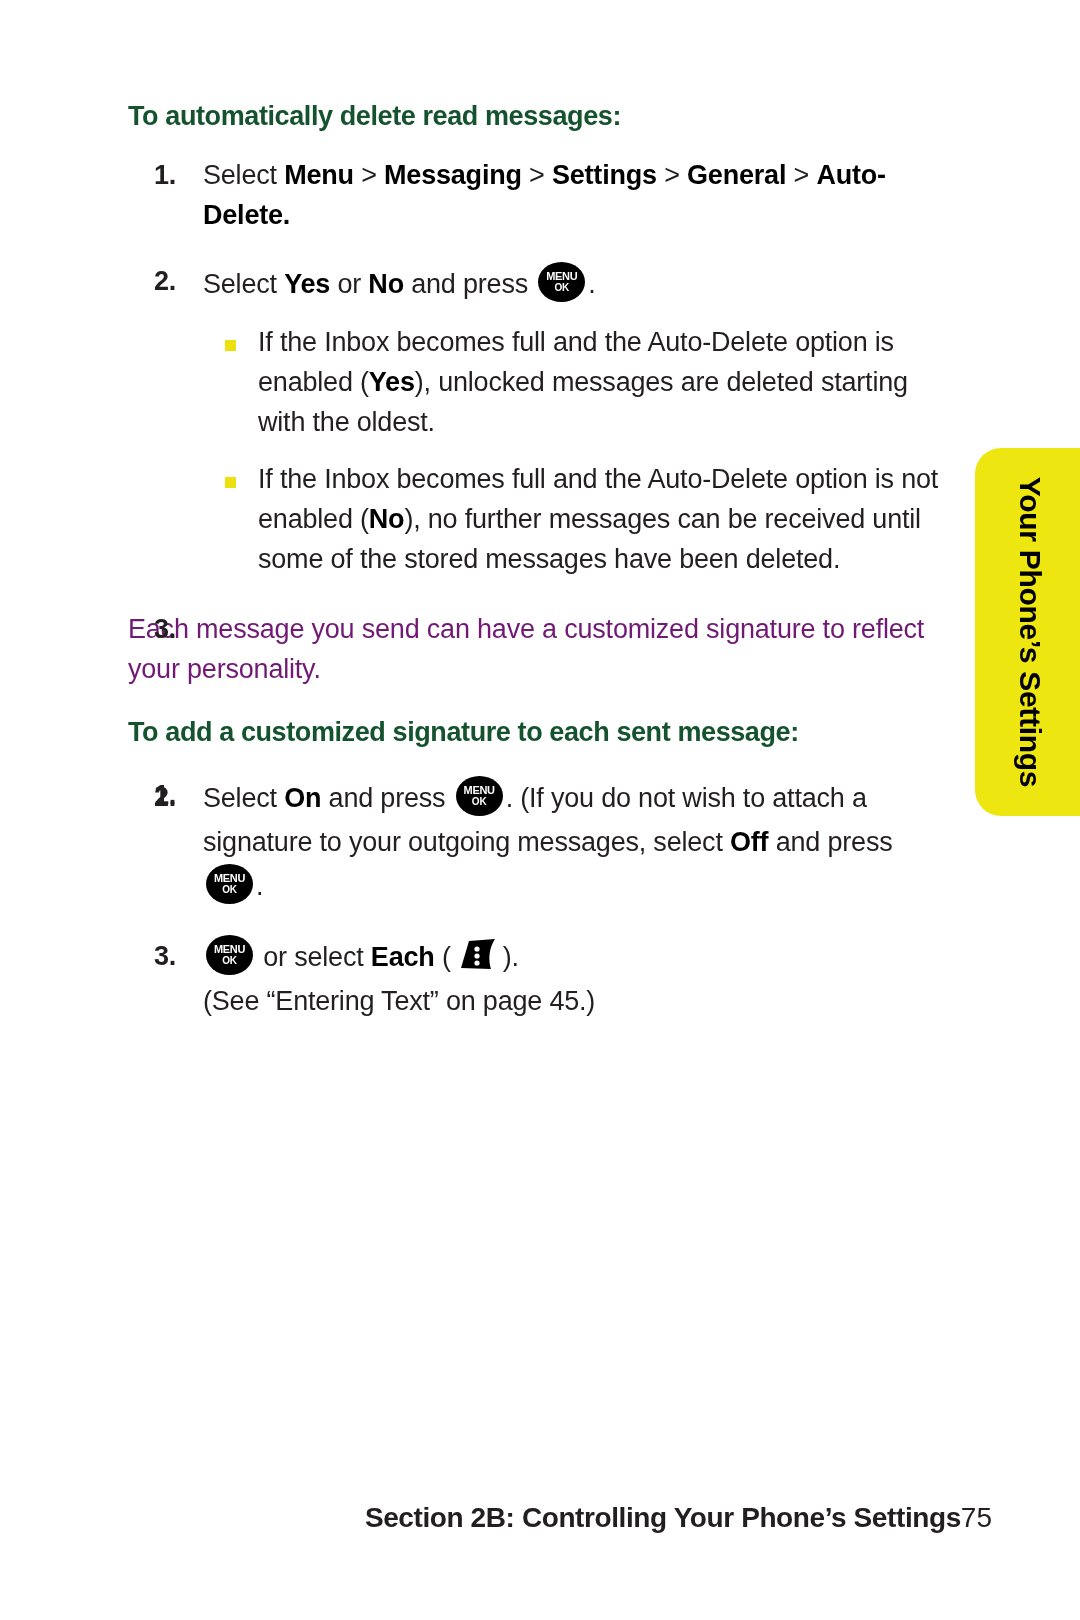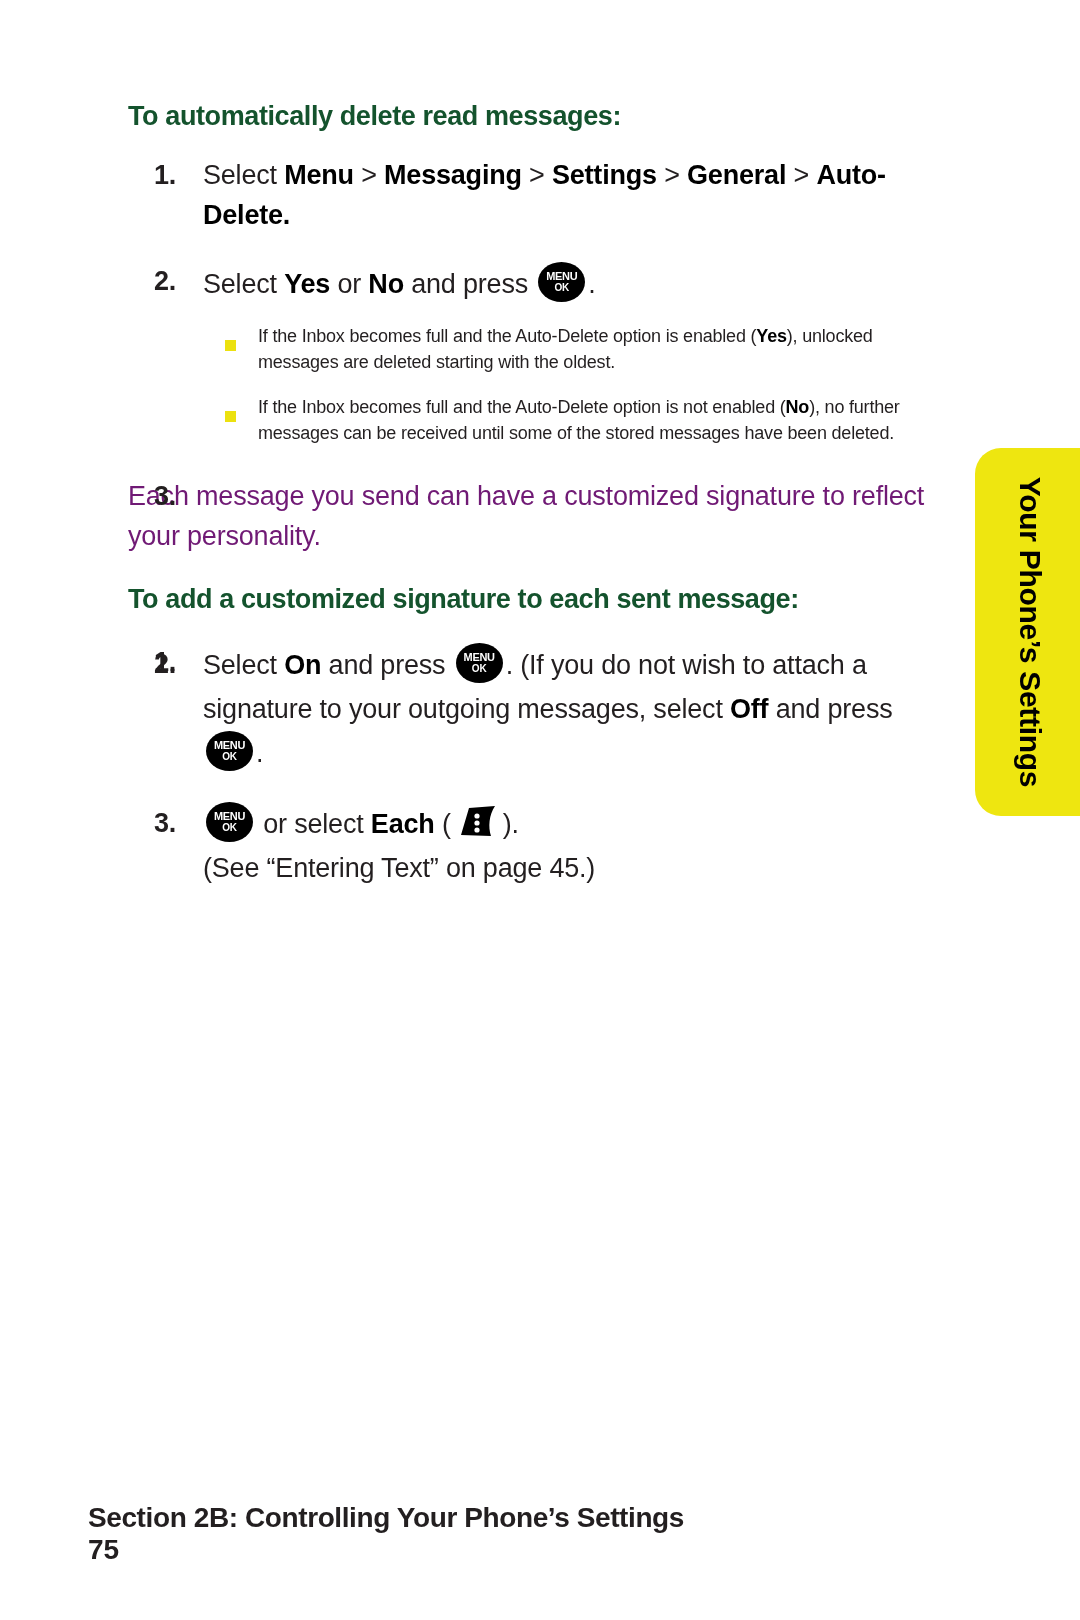--- a/index.html
+++ b/index.html
@@ -84,21 +84,21 @@
   
   .subbullets {
     margin: 18px 0 0 0;
     padding: 0;
     list-style: none;
   }
   .subbullet {
     position: relative;
     padding-left: 55px;
     margin-bottom: 18px;
-    font-size: 18px;
+    font-size: 27px;
     line-height: 1.48;
     letter-spacing: -0.2px;
     color: #231f20;
   }
   .subbullet:last-child { margin-bottom: 0; }
   .sq {
     position: absolute;
     left: 22px;
     top: 17px;
     width: 11px;
@@ -177,30 +177,29 @@
 
   
   .footer {
     position: absolute;
     left: 88px;
     right: 88px;
     top: 1502px;
     display: flex;
     align-items: baseline;
     justify-content: flex-end;
-    flex-direction: column;
   }
   .footer-title {
     font-weight: bold;
     font-size: 28px;
     letter-spacing: -0.4px;
     color: #231f20;
   }
   .footer-page {
-    font-weight: bold;
+    font-weight: normal;
     font-size: 28px;
     color: #231f20;
   }
 </style>
 </head>
 <body>
 
 <div class="page">
 
   <div class="side-tab">

